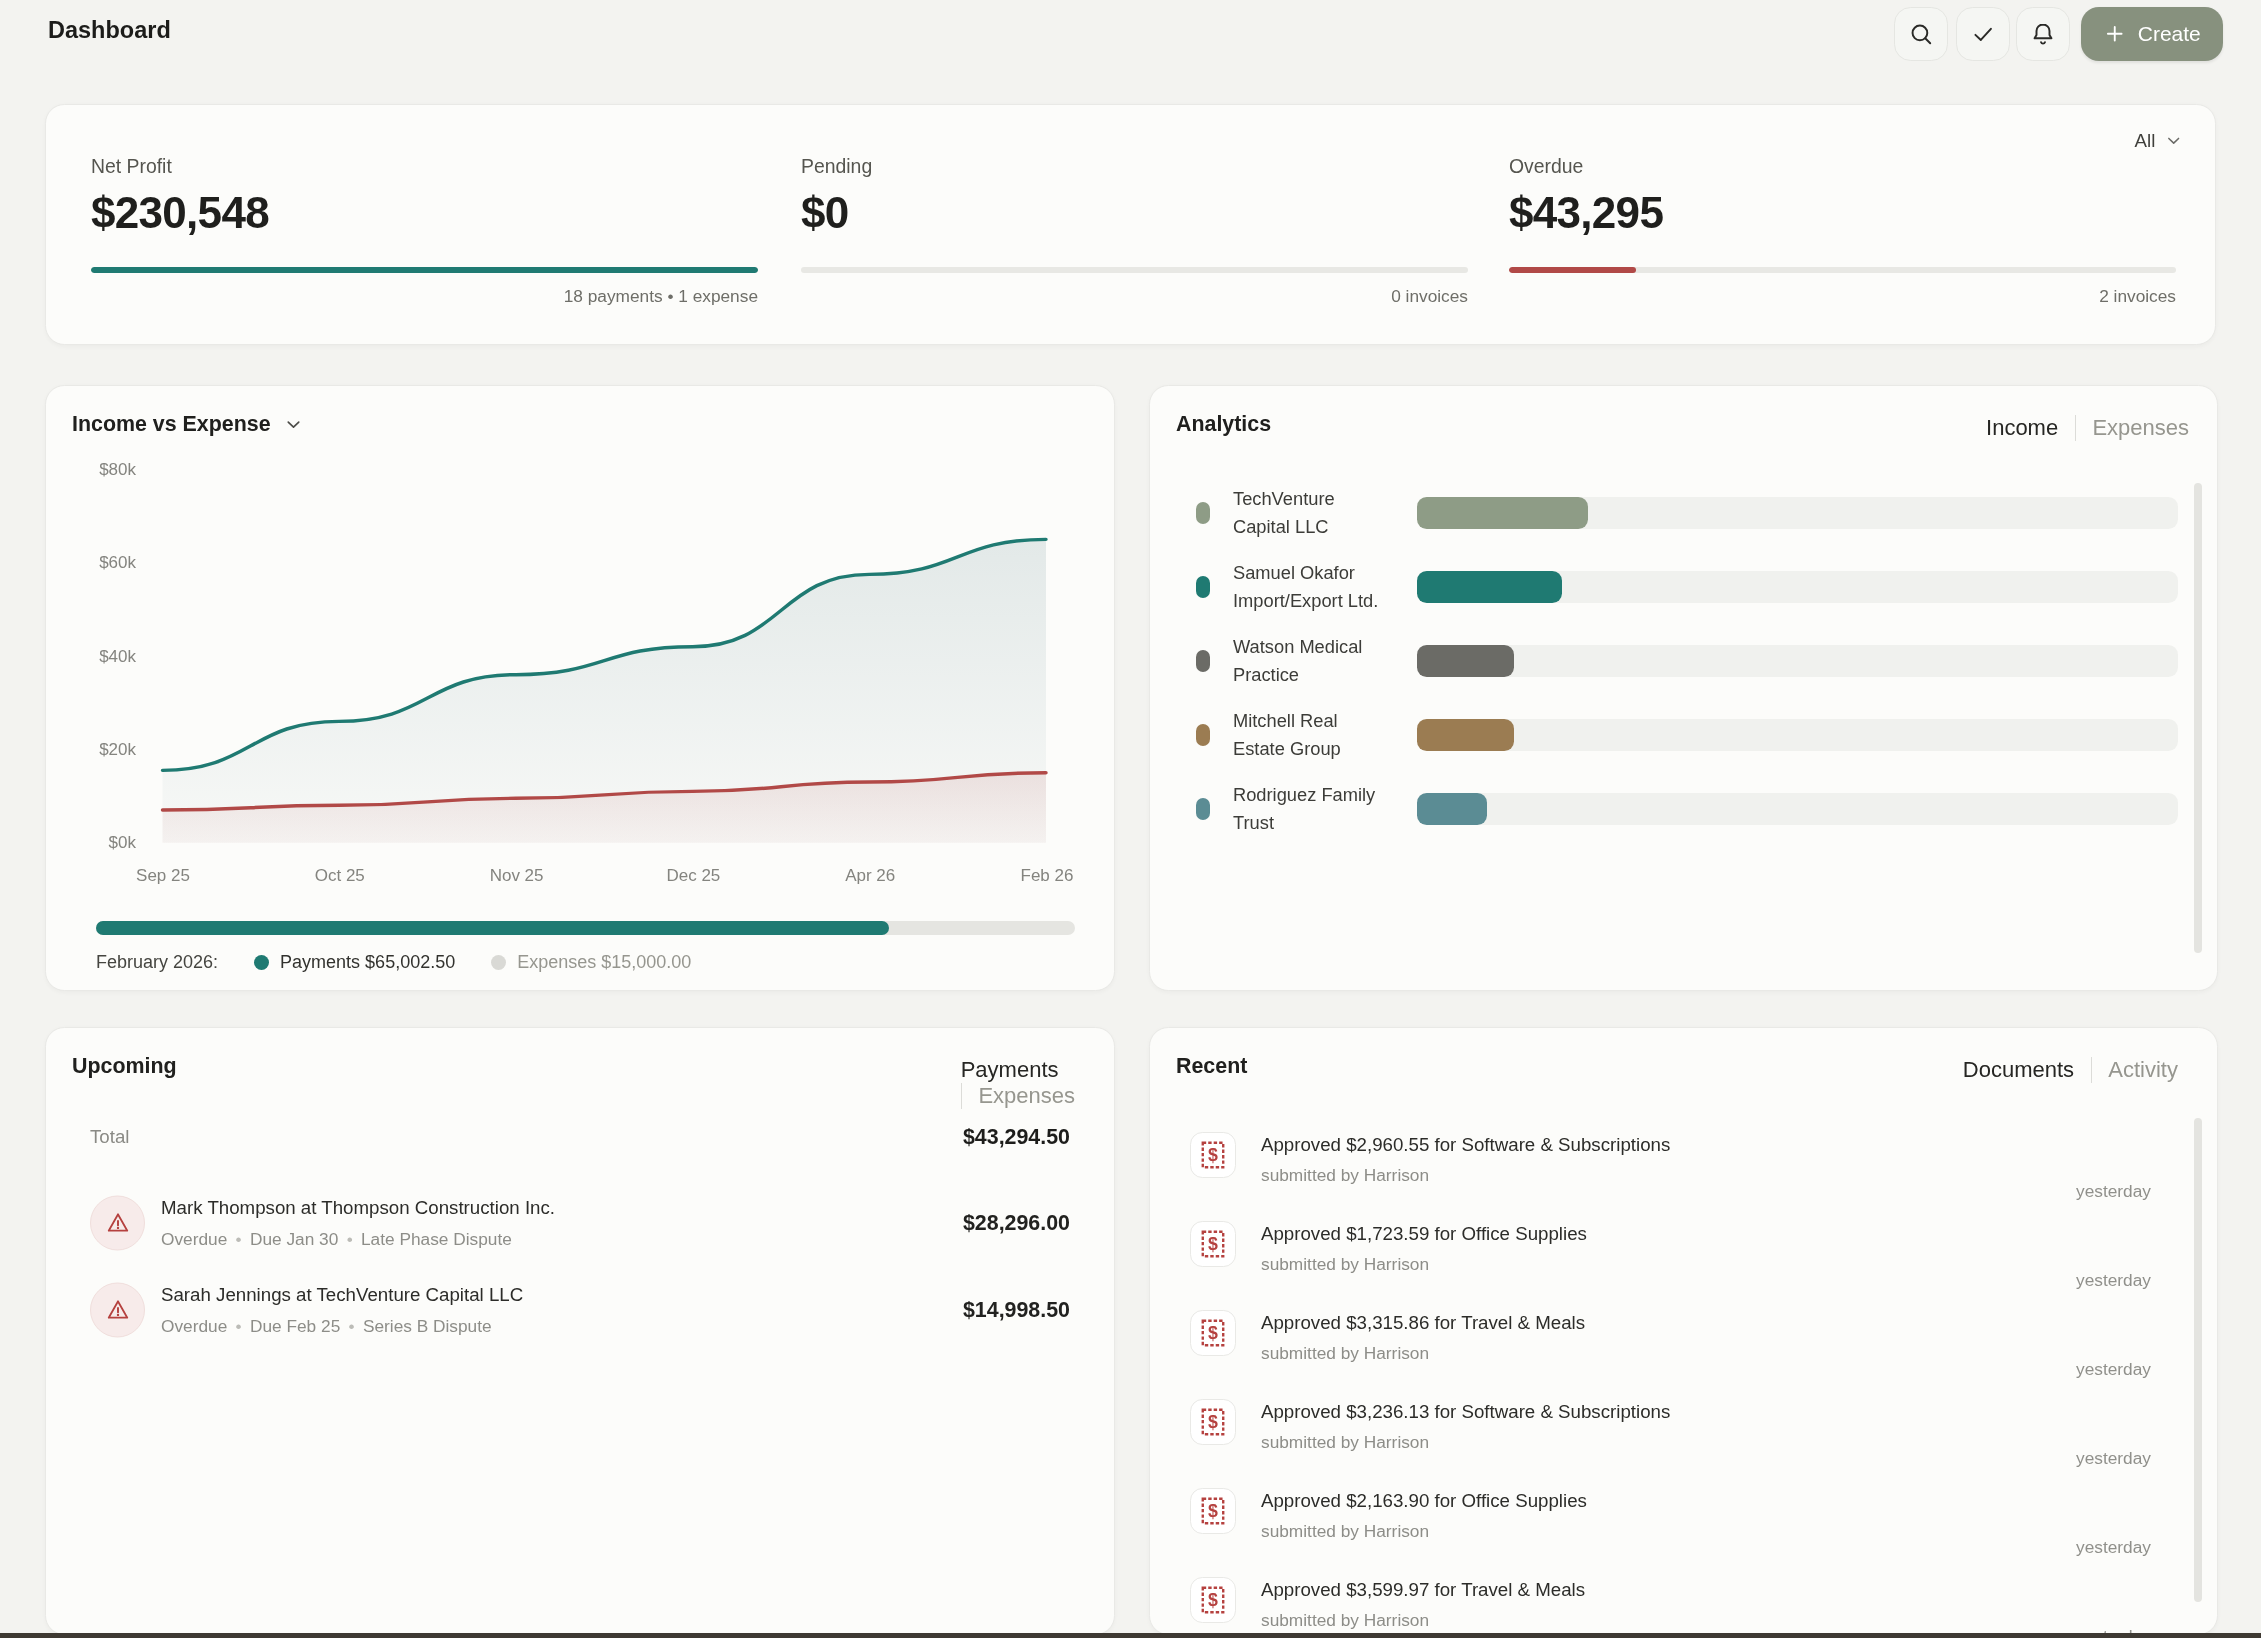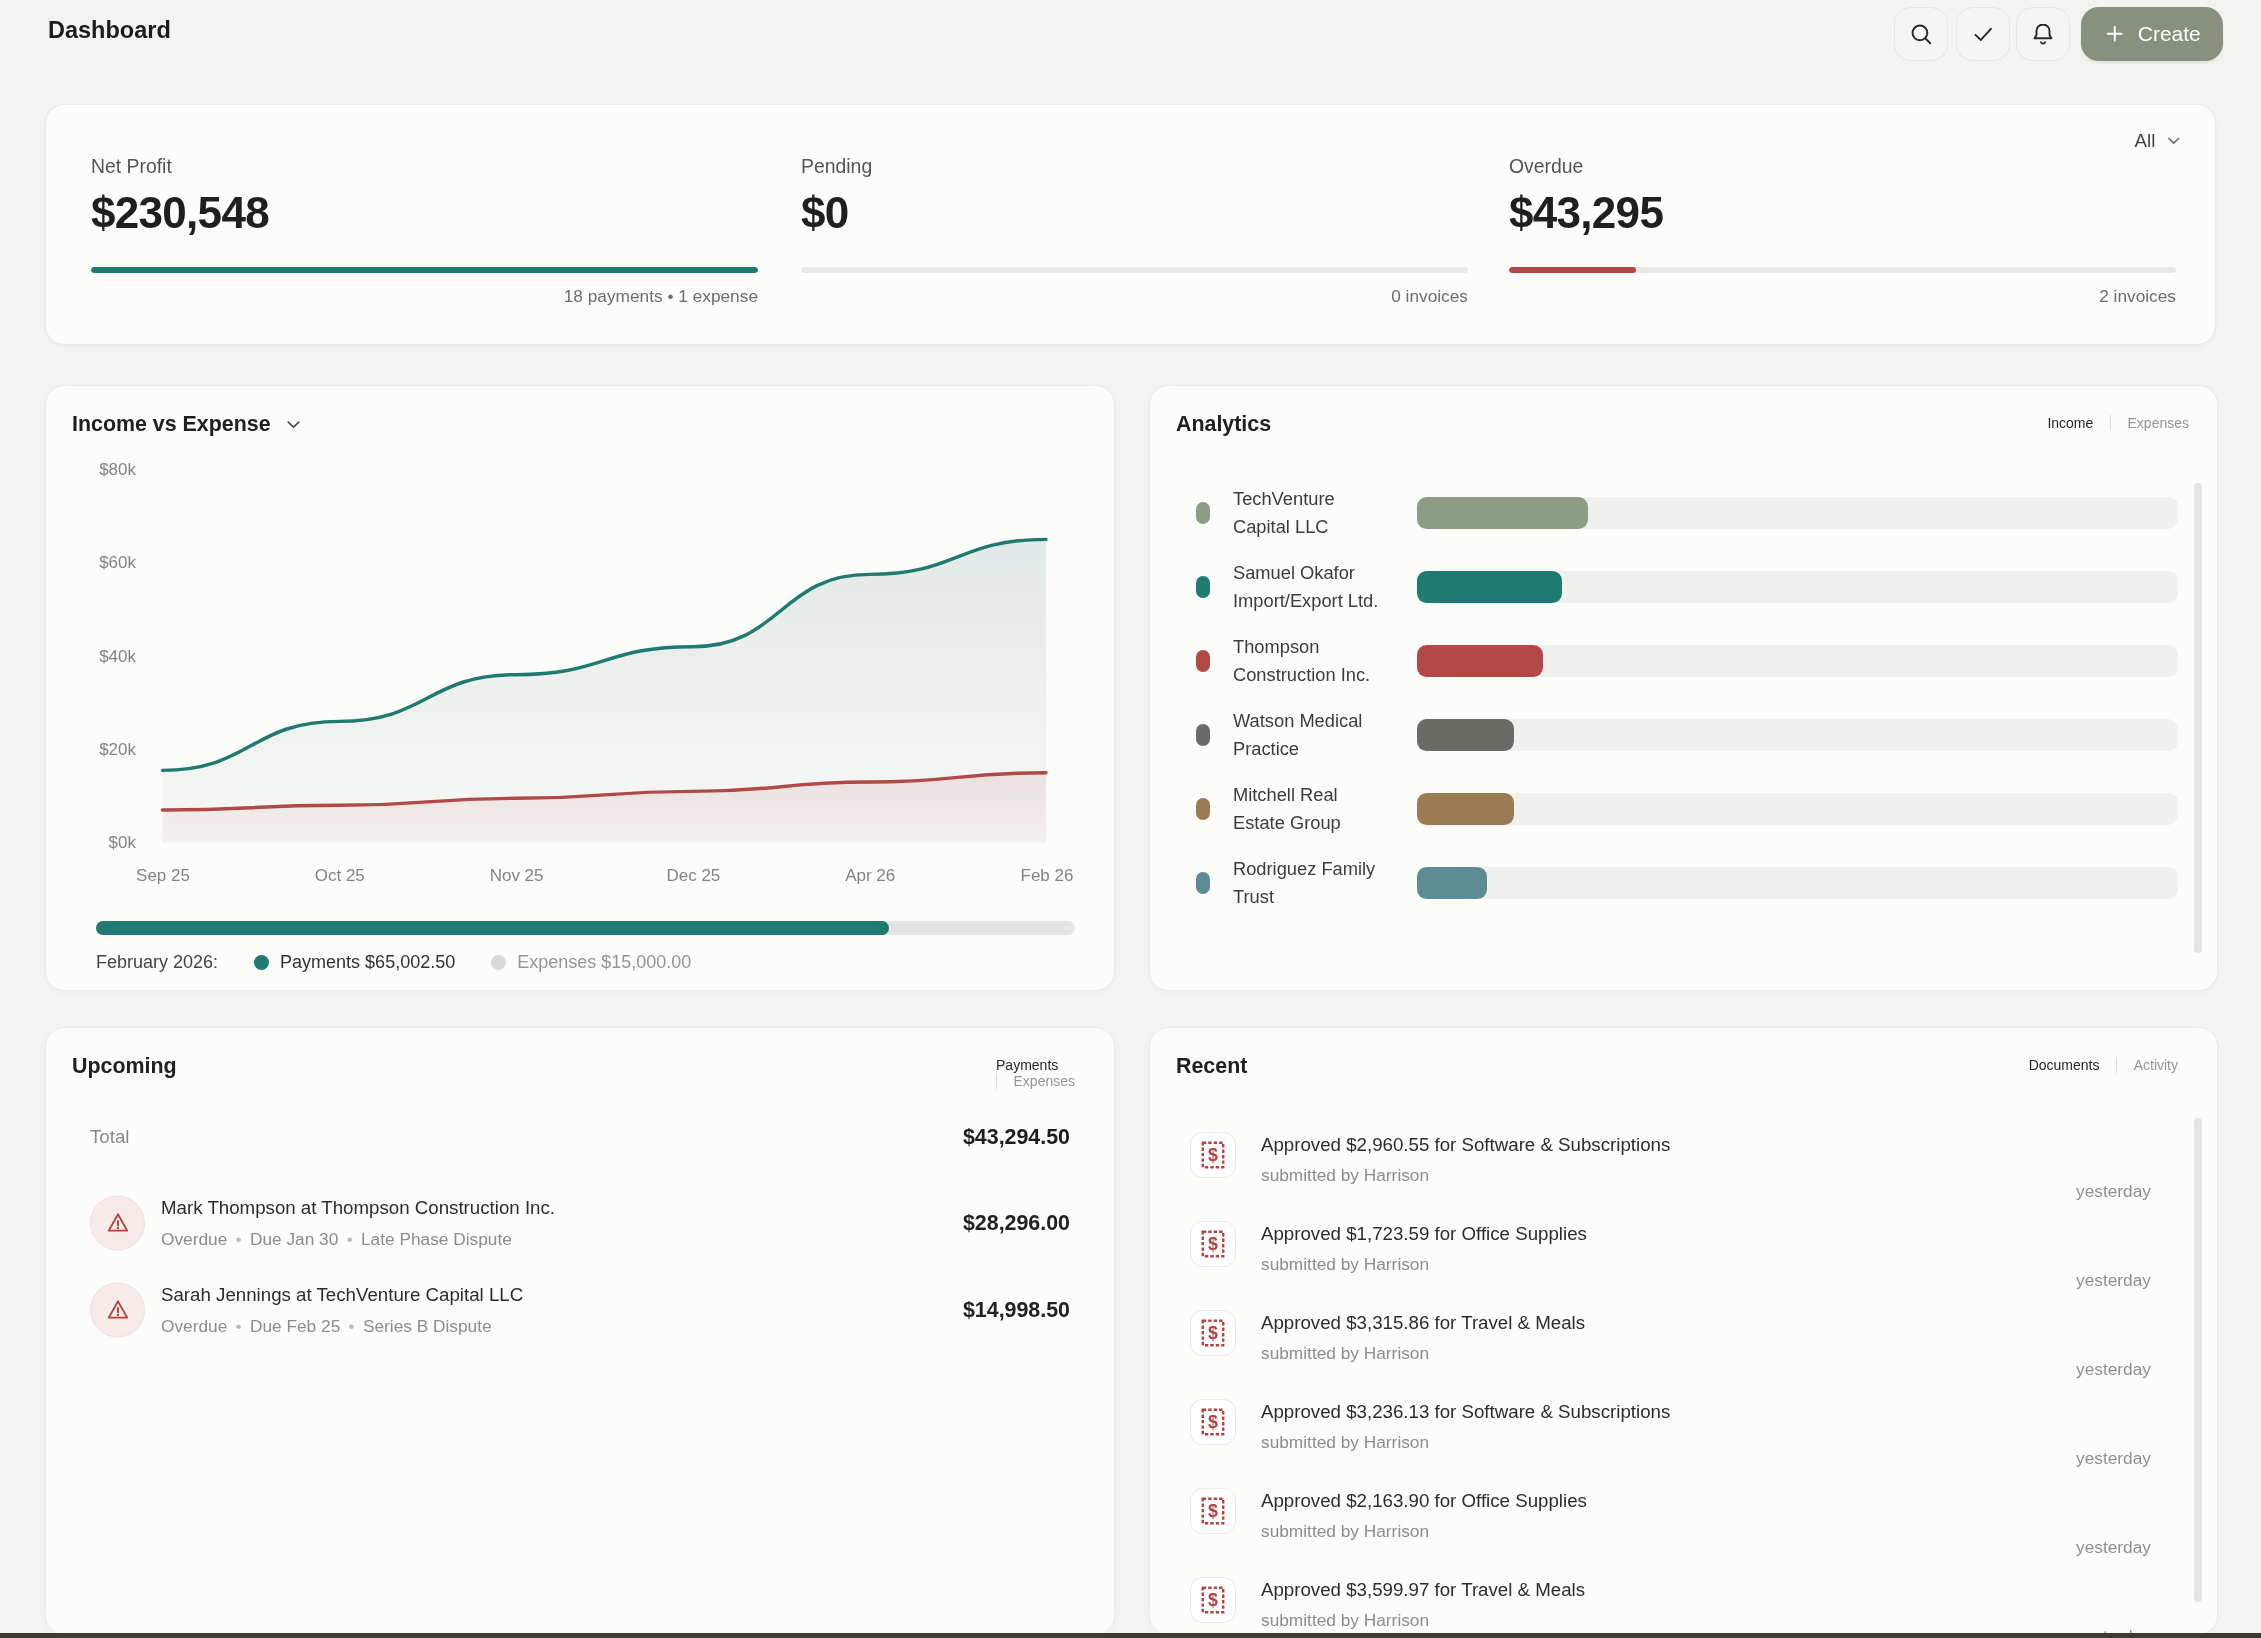--- a/index.html
+++ b/index.html
@@ -38,21 +38,21 @@
   .stat-col:nth-of-type(2){left:755px}
   .stat-col:nth-of-type(3){left:1463px}
   .stat-label{position:absolute;top:50px;left:0;font-size:19.4px;color:#55554f;}
   .stat-value{position:absolute;top:83px;left:0;font-size:44px;font-weight:700;color:#1f1f1d;letter-spacing:-0.7px;}
   .stat-bar{position:absolute;top:162px;left:0;width:100%;height:6.2px;border-radius:4.1px;background:#e8e8e4;overflow:hidden;}
   .stat-bar-fill{height:100%;border-radius:4.1px;}
   .stat-sub{position:absolute;top:181px;right:0;font-size:17.3px;color:#6e6e68;}
   
   .card-title{position:absolute;left:26px;top:26px;font-size:21.4px;font-weight:700;color:#20201e;display:flex;align-items:center;gap:12.4px;}
   .card-title svg{width:21px;height:21px;stroke:#4c4c48;fill:none;stroke-width:1.9;stroke-linecap:round;stroke-linejoin:round;}
-  .tabs{position:absolute;top:29px;display:flex;align-items:center;font-size:14px;color:#96968f;font-weight:500;}
+  .tabs{position:absolute;top:29px;display:flex;align-items:center;font-size:22px;color:#96968f;font-weight:500;}
   .tab{cursor:pointer;white-space:nowrap;}
   .tab + .tab{border-left:1.4px solid #dcdcd8;margin-left:16.6px;padding-left:16.6px;}
   .tab.active{color:#262623;}
   
   #chart-card{left:45px;top:385px;width:1068px;height:604px;}
   .ytick-col{position:absolute;left:28px;top:73px;width:62px;height:394px;display:flex;flex-direction:column;
     justify-content:space-between;text-align:right;font-size:17px;color:#84847f;}
   .ytick{line-height:21px;}
   #chart-svg{position:absolute;left:93px;top:57px;}
   .xtick-row{position:absolute;left:86px;top:479px;width:946px;display:flex;justify-content:space-between;}
@@ -257,30 +257,20 @@
         <span class="adot" style="background: rgb(31, 122, 114);"></span>
         <div class="alabel">
           <div>Samuel Okafor</div>
           <div>Import/Export Ltd.</div>
         </div>
         <div class="abar-track">
           <div class="abar-fill" style="background: rgb(31, 122, 114); width: 19%;"></div>
         </div>
       </div>
 
-      <div class="arow">
-        <span class="adot" style="background: rgb(177, 73, 71);"></span>
-        <div class="alabel">
-          <div>Thompson</div>
-          <div>Construction Inc.</div>
-        </div>
-        <div class="abar-track">
-          <div class="abar-fill" style="background: rgb(177, 73, 71); width: 16.6%;"></div>
-        </div>
-      </div>
 
       <div class="arow">
         <span class="adot" style="background: rgb(107, 107, 102);"></span>
         <div class="alabel">
           <div>Watson Medical</div>
           <div>Practice</div>
         </div>
         <div class="abar-track">
           <div class="abar-fill" style="background: rgb(107, 107, 102); width: 12.8%;"></div>
         </div>

